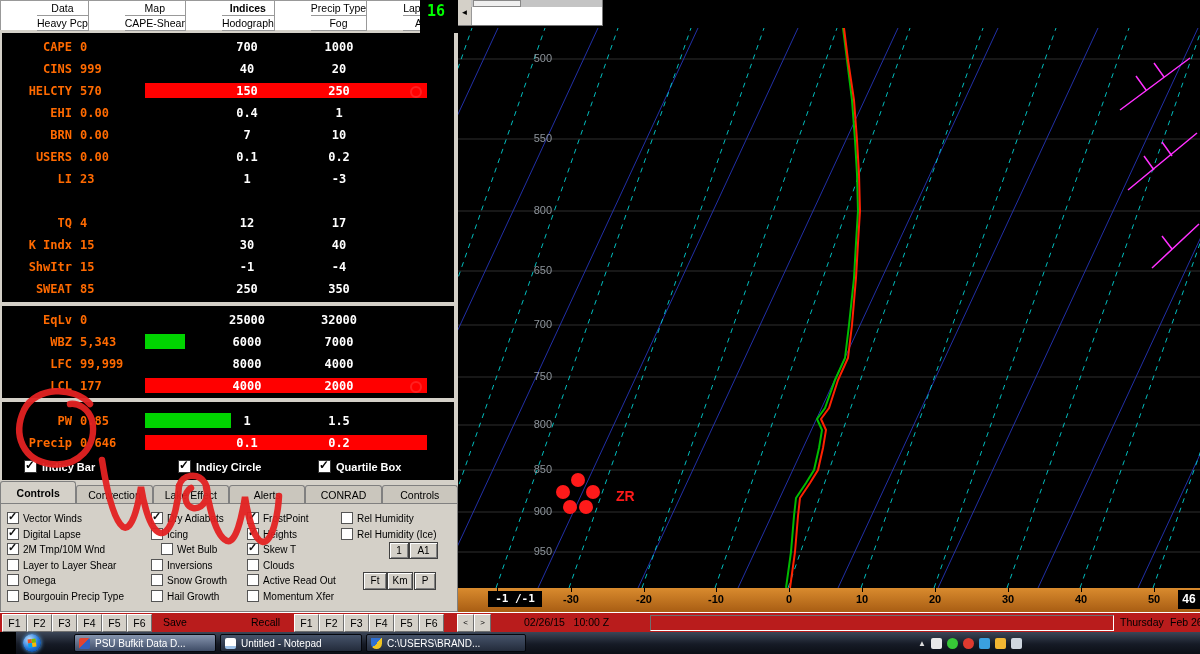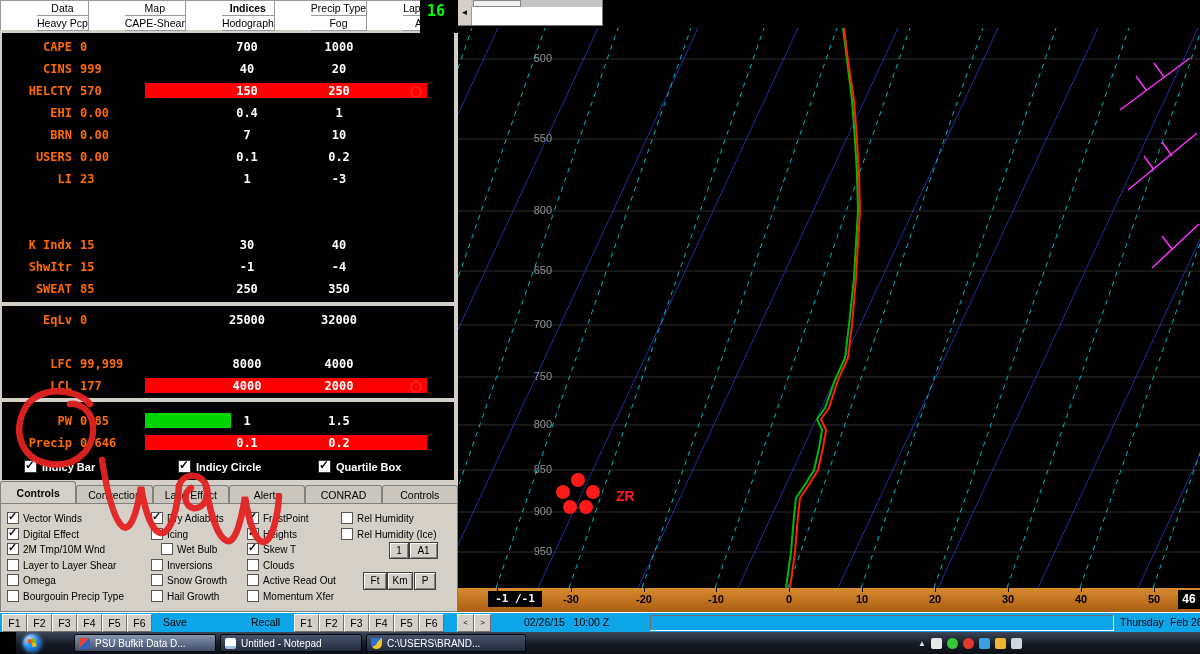--- a/index.html
+++ b/index.html
@@ -74,21 +74,21 @@
          background:linear-gradient(#d98b2e,#a85d13);overflow:hidden;}
   .tlabel{position:absolute;top:5px;width:30px;text-align:center;color:#000;
           font:bold 11px "Liberation Sans",sans-serif;}
   .ttick{position:absolute;top:0;width:1px;height:4px;background:#000;}
   .readout-box{position:absolute;left:30px;top:3px;width:54px;height:16px;background:#000;color:#fff;
                font:bold 11px "DejaVu Sans Mono",monospace;text-align:center;line-height:16px;}
   .sfc-box{position:absolute;right:0;top:2px;width:22px;height:19px;background:#000;color:#fff;
            font:bold 12px "Liberation Sans",sans-serif;text-align:center;line-height:19px;}
 
   
-  .statusbar{position:absolute;top:612px;left:0;width:1200px;height:20px;background:#0ea5e9;
+  .statusbar{position:absolute;top:612px;left:0;width:1200px;height:20px;background:#b91c1c;
              border-top:1px solid #fff;box-sizing:border-box;font-size:10.5px;color:#000;}
   .fkey{position:absolute;top:1px;height:16px;width:23px;background:#d4d0c8;text-align:center;line-height:16px;
         border:1px solid;border-color:#fff #6f6f6f #6f6f6f #fff;cursor:default;}
   .sb-text{position:absolute;top:3px;white-space:nowrap;}
   .arrowbtn{position:absolute;top:1px;width:15px;height:16px;background:#d4d0c8;text-align:center;line-height:15px;
             font-size:8px;border:1px solid;border-color:#fff #6f6f6f #6f6f6f #fff;cursor:default;}
   .sb-well{position:absolute;top:2px;left:650px;width:462px;height:14px;
            border:1px solid;border-color:#6f6f6f #fff #fff #6f6f6f;}
 
   
@@ -171,20 +171,26 @@
       <span class="ival">0.00</span>
       <span class="q1">0.1</span>
       <span class="q2">0.2</span>
     </div>
     <div class="irow" style="top:135px">
       <span class="ilabel">LI</span>
       <span class="ival">23</span>
       <span class="q1">1</span>
       <span class="q2">-3</span>
     </div>
+    <div class="irow" style="top:179px">
+      <span class="ilabel">TQ</span>
+      <span class="ival">4</span>
+      <span class="q1">12</span>
+      <span class="q2">17</span>
+    </div>
     <div class="irow" style="top:201px">
       <span class="ilabel">K Indx</span>
       <span class="ival">15</span>
       <span class="q1">30</span>
       <span class="q2">40</span>
     </div>
     <div class="irow" style="top:223px">
       <span class="ilabel">ShwItr</span>
       <span class="ival">15</span>
       <span class="q1">-1</span>
@@ -197,20 +203,27 @@
       <span class="q2">350</span>
     </div>
   </div>
 
   <div class="black-box" id="box2">
     <div class="irow" style="top:3px">
       <span class="ilabel">EqLv</span>
       <span class="ival">0</span>
       <span class="q1">25000</span>
       <span class="q2">32000</span>
+    </div>
+    <div class="irow" style="top:25px">
+      <span class="ilabel">WBZ</span>
+      <span class="ival">5,343</span>
+      <span class="bar green" style="width:40px"></span>
+      <span class="q1">6000</span>
+      <span class="q2">7000</span>
     </div>
     <div class="irow" style="top:47px">
       <span class="ilabel">LFC</span>
       <span class="ival">99,999</span>
       <span class="q1">8000</span>
       <span class="q2">4000</span>
     </div>
     <div class="irow" style="top:69px">
       <span class="ilabel">LCL</span>
       <span class="ival">177</span>
@@ -253,21 +266,21 @@
     <div class="tab active">Controls</div>
     <div class="tab">Convection</div>
     <div class="tab">Lake Effect</div>
     <div class="tab">Alerts</div>
     <div class="tab">CONRAD</div>
     <div class="tab">Controls</div>
   </div>
 
   <div class="opanel">
     <label class="ocb" style="left:6px;top:8px"><span class="cb2 checked"></span><span>Vector Winds</span></label>
-    <label class="ocb" style="left:6px;top:24px"><span class="cb2 checked"></span><span>Digital Effect</span></label>
+    <label class="ocb" style="left:6px;top:24px"><span class="cb2 checked"></span><span>Digital Lapse</span></label>
     <label class="ocb" style="left:6px;top:39px"><span class="cb2 checked"></span><span>2M Tmp/10M Wnd</span></label>
     <label class="ocb" style="left:6px;top:55px"><span class="cb2"></span><span>Layer to Layer Shear</span></label>
     <label class="ocb" style="left:6px;top:70px"><span class="cb2"></span><span>Omega</span></label>
     <label class="ocb" style="left:6px;top:86px"><span class="cb2"></span><span>Bourgouin Precip Type</span></label>
 
     <label class="ocb" style="left:150px;top:8px"><span class="cb2 checked"></span><span>Dry Adiabats</span></label>
     <label class="ocb" style="left:150px;top:24px"><span class="cb2"></span><span>Icing</span></label>
     <label class="ocb" style="left:160px;top:39px"><span class="cb2"></span><span>Wet Bulb</span></label>
     <label class="ocb" style="left:150px;top:55px"><span class="cb2"></span><span>Inversions</span></label>
     <label class="ocb" style="left:150px;top:70px"><span class="cb2"></span><span>Snow Growth</span></label>

